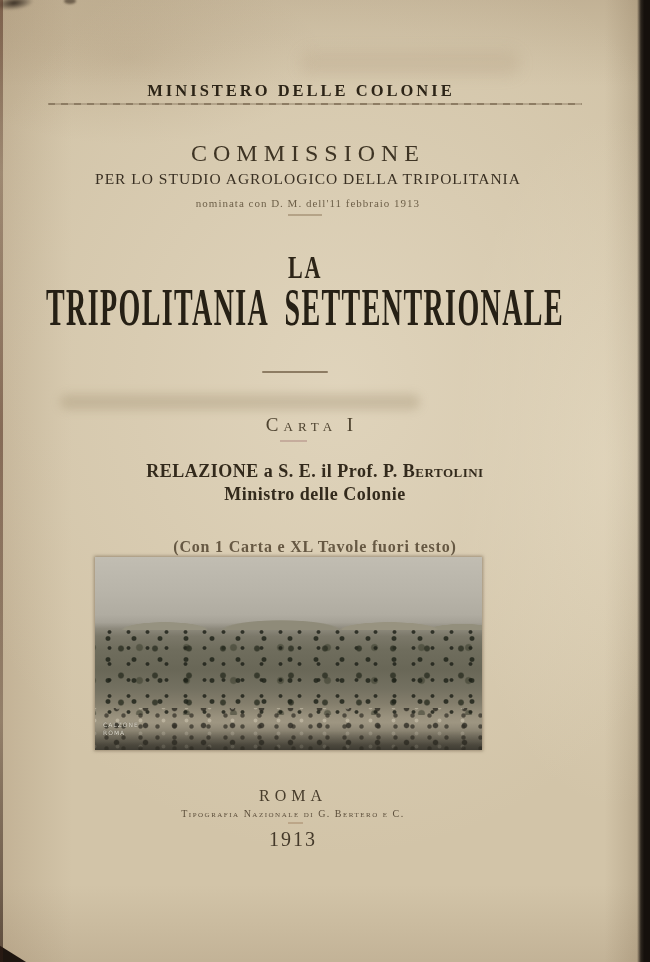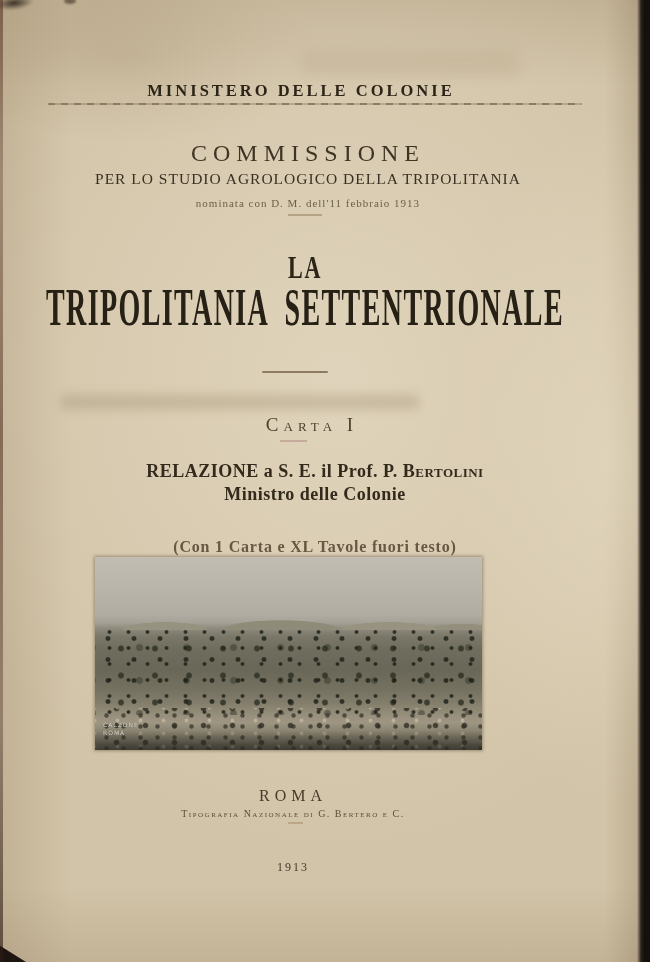--- a/index.html
+++ b/index.html
@@ -114,22 +114,22 @@
     font-family:"DejaVu Sans", sans-serif;font-size:6px;line-height:8px;
     letter-spacing:1px;color:rgba(238,233,218,0.92);text-shadow:0 0 1px rgba(0,0,0,0.6);}
 
   
   .imprint-city{left:0;width:586px;top:787px;font-size:16px;letter-spacing:5px;
     color:#473c2b;line-height:18px;}
   .imprint-printer{left:0;width:586px;top:808px;font-size:10px;letter-spacing:1.5px;
     font-variant:small-caps;color:#5c4e3b;line-height:12px;}
   .rule-imprint{position:absolute;left:288px;top:822px;width:15px;height:2px;
     background:rgba(170,140,110,0.55);}
-  .imprint-year{left:0;width:586px;top:831px;font-size:12px;letter-spacing:2px;
-    color:#44392a;line-height:17px;margin-top:28px;}
+  .imprint-year{left:0;width:586px;top:831px;font-size:20px;letter-spacing:2px;
+    color:#44392a;line-height:17px;}
 </style>
 </head>
 <body>
 
 <div class="frame">
   <div class="sheet">
 
     <div class="stain-soft"></div>
 
     <div class="blk ministry">MINISTERO DELLE COLONIE</div>

